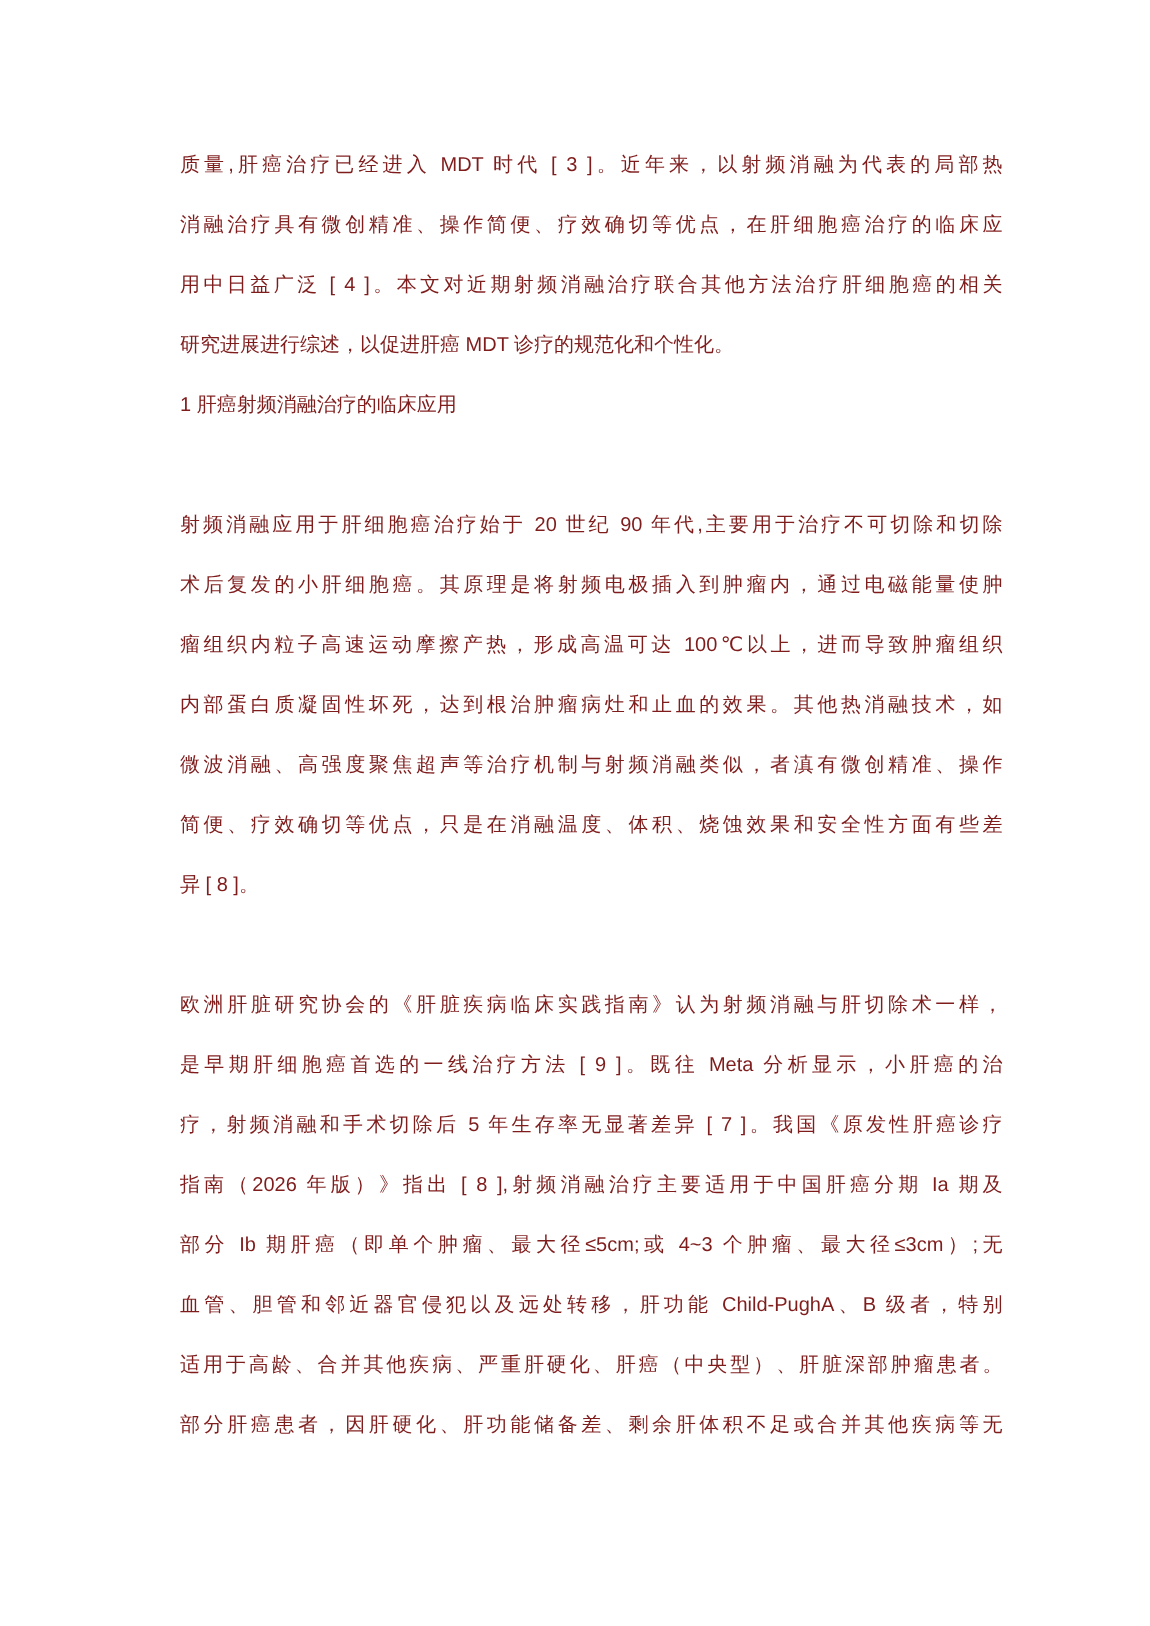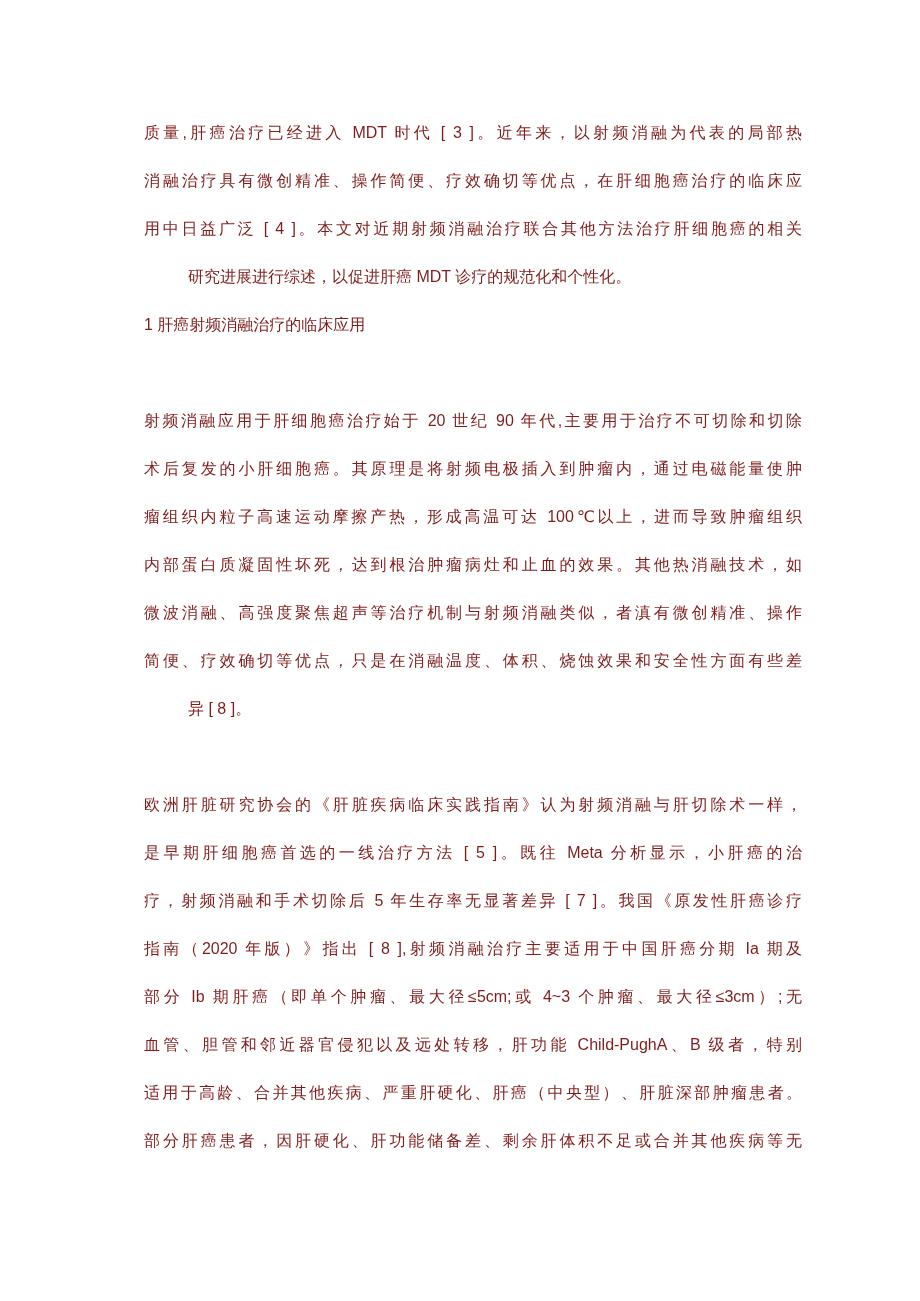--- a/index.html
+++ b/index.html
@@ -30,21 +30,20 @@
     white-space: normal;
   }
   .line.justify {
     text-align: justify;
     text-align-last: justify;
     text-justify: inter-character;
   }
   .line.left {
     text-align: left;
     text-align-last: left;
-    margin-left: 44px;
   }
   .line.heading {
     text-align: center;
     text-align-last: left;
   }
   .line.spacer {
     
   }
 </style>
 </head>
@@ -60,21 +59,21 @@
       <div class="line left spacer"></div>
       <div class="line justify">射频消融应用于肝细胞癌治疗始于 20 世纪 90 年代,主要用于治疗不可切除和切除</div>
       <div class="line justify">术后复发的小肝细胞癌。其原理是将射频电极插入到肿瘤内，通过电磁能量使肿</div>
       <div class="line justify">瘤组织内粒子高速运动摩擦产热，形成高温可达 100℃以上，进而导致肿瘤组织</div>
       <div class="line justify">内部蛋白质凝固性坏死，达到根治肿瘤病灶和止血的效果。其他热消融技术，如</div>
       <div class="line justify">微波消融、高强度聚焦超声等治疗机制与射频消融类似，者滇有微创精准、操作</div>
       <div class="line justify">简便、疗效确切等优点，只是在消融温度、体积、烧蚀效果和安全性方面有些差</div>
       <div class="line left">异 [ 8 ]。</div>
       <div class="line left spacer"></div>
       <div class="line justify">欧洲肝脏研究协会的《肝脏疾病临床实践指南》认为射频消融与肝切除术一样，</div>
-      <div class="line justify">是早期肝细胞癌首选的一线治疗方法 [ 5 ]。既往 Meta 分析显示，小肝癌的治</div>
+      <div class="line justify">是早期肝细胞癌首选的一线治疗方法 [ 9 ]。既往 Meta 分析显示，小肝癌的治</div>
       <div class="line justify">疗，射频消融和手术切除后 5 年生存率无显著差异 [ 7 ]。我国《原发性肝癌诊疗</div>
-      <div class="line justify">指南（2020 年版）》指出 [ 8 ],射频消融治疗主要适用于中国肝癌分期 Ia 期及</div>
+      <div class="line justify">指南（2026 年版）》指出 [ 8 ],射频消融治疗主要适用于中国肝癌分期 Ia 期及</div>
       <div class="line justify">部分 Ib 期肝癌（即单个肿瘤、最大径≤5cm;或 4~3 个肿瘤、最大径≤3cm）;无</div>
       <div class="line justify">血管、胆管和邻近器官侵犯以及远处转移，肝功能 Child-PughA、B 级者，特别</div>
       <div class="line justify">适用于高龄、合并其他疾病、严重肝硬化、肝癌（中央型）、肝脏深部肿瘤患者。</div>
       <div class="line justify">部分肝癌患者，因肝硬化、肝功能储备差、剩余肝体积不足或合并其他疾病等无</div>
     </div>
 </div>
 
 </body></html>

